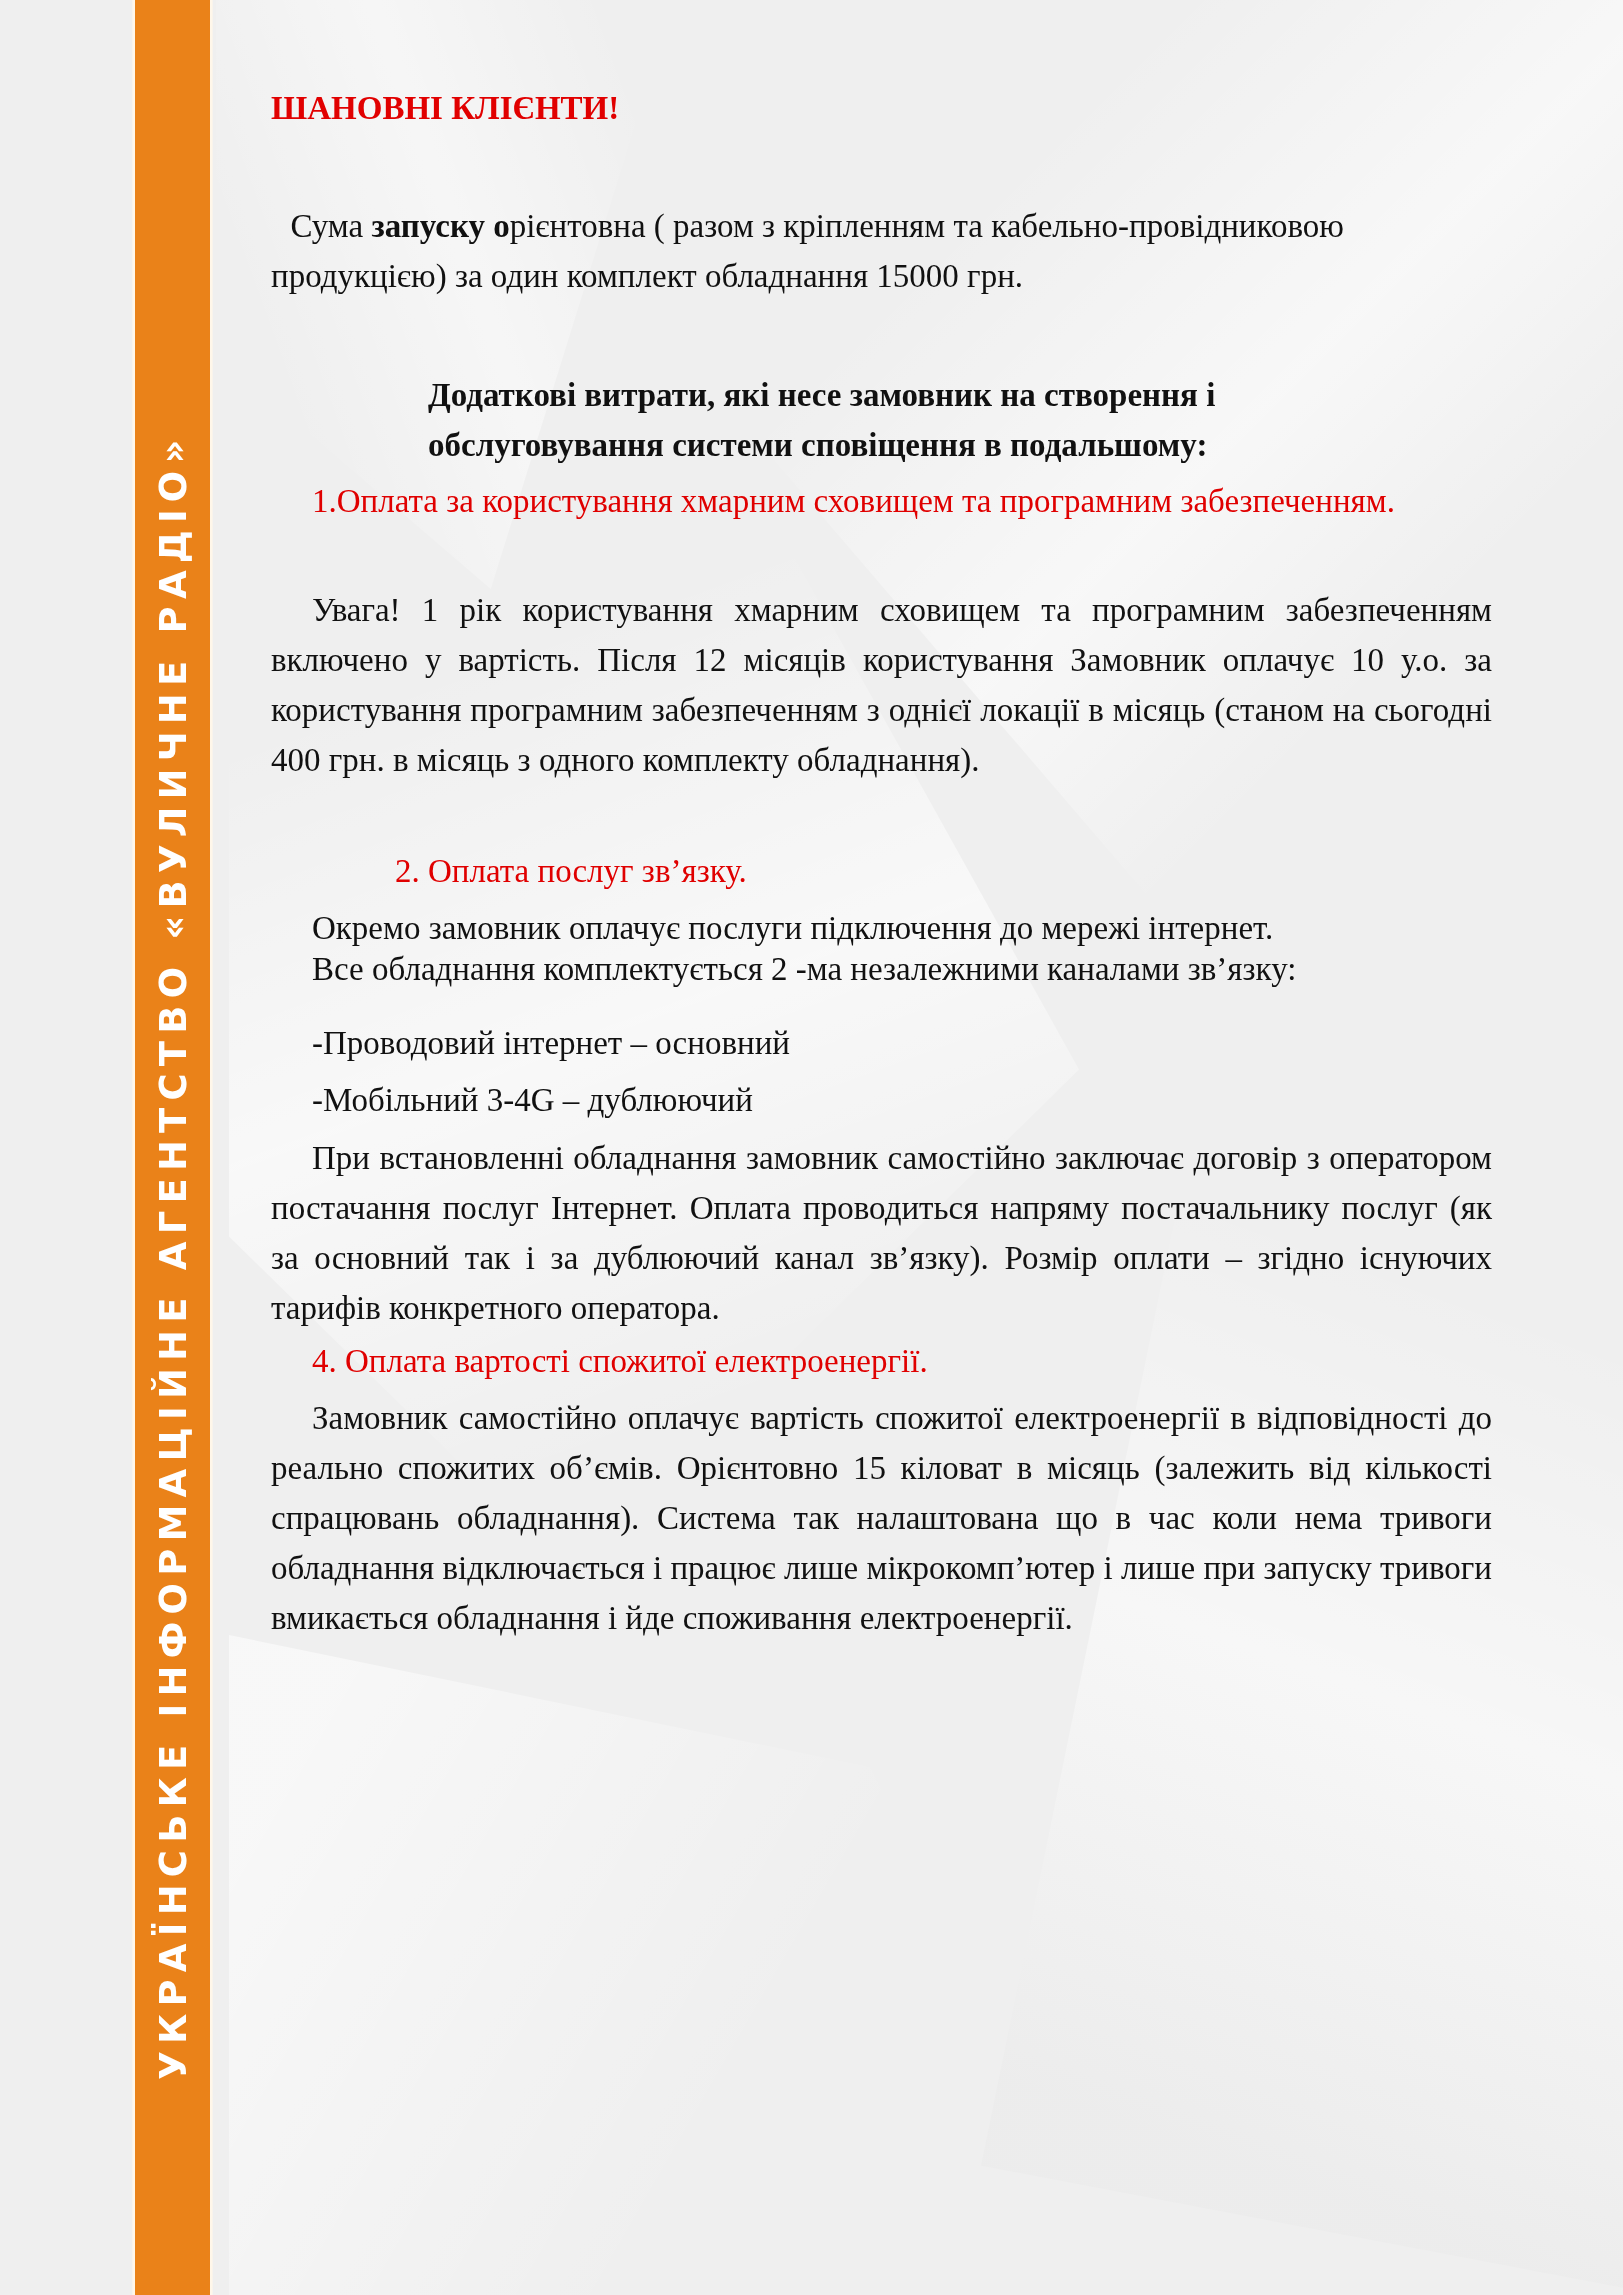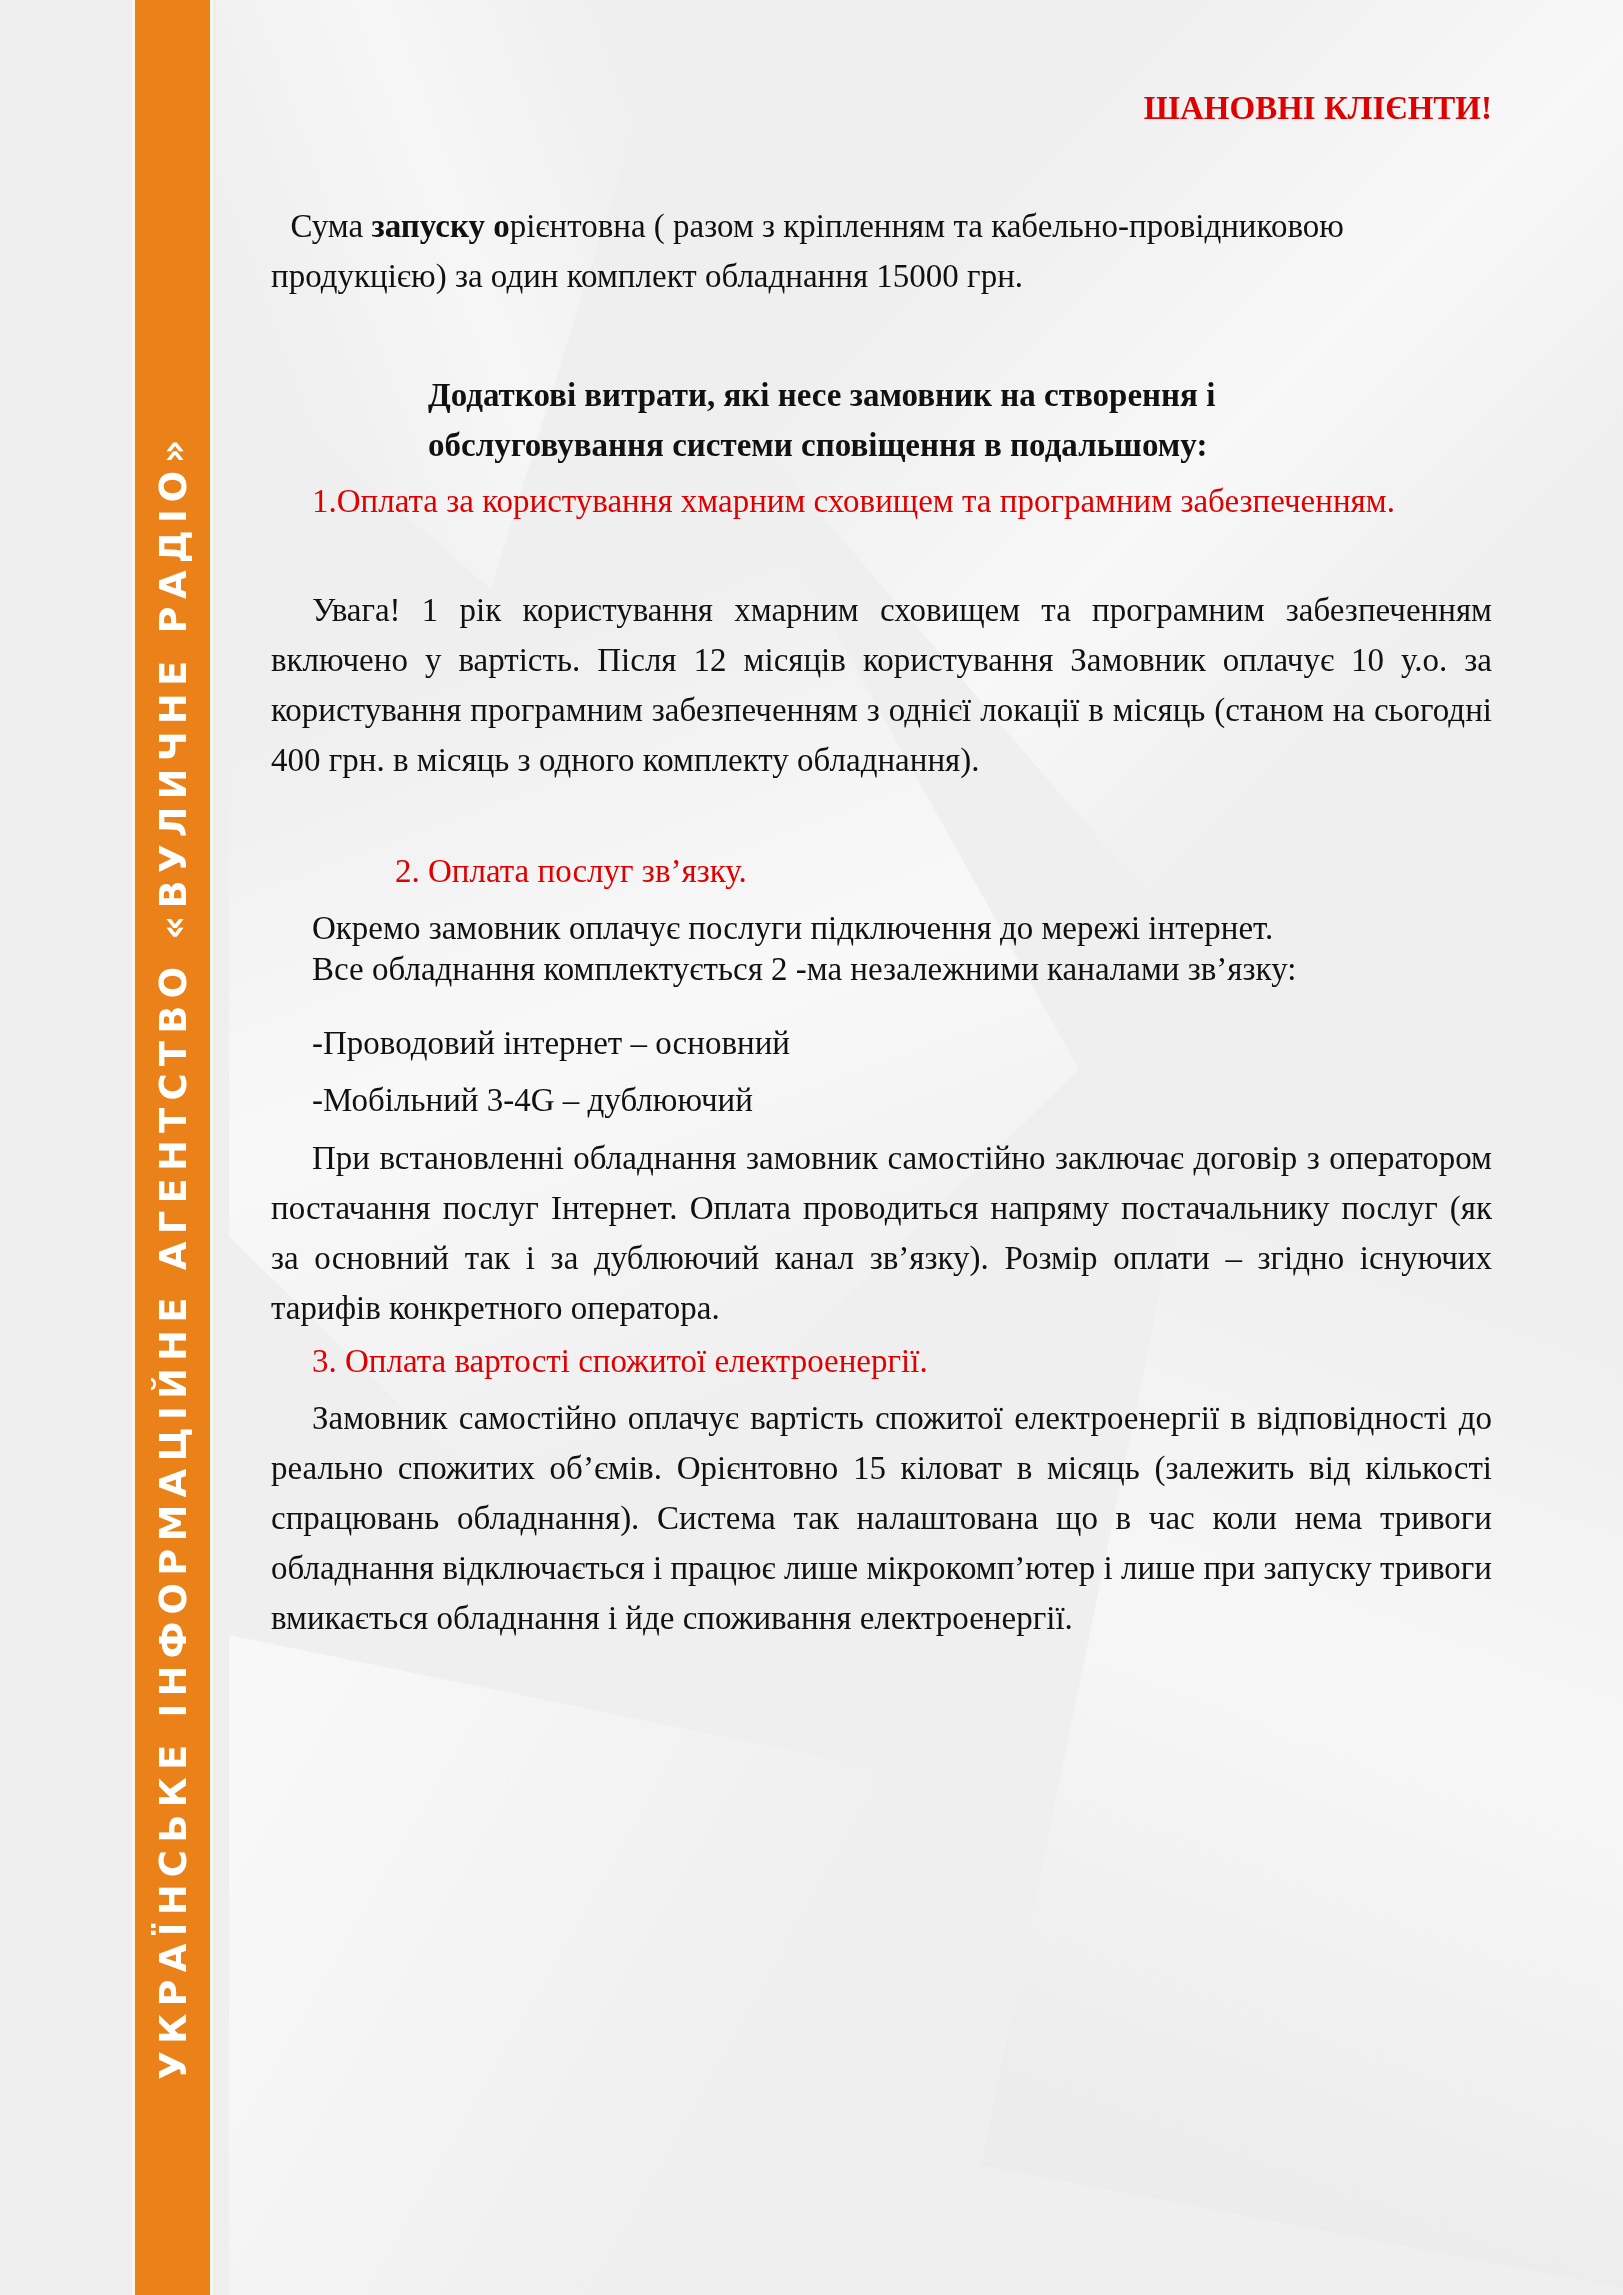--- a/index.html
+++ b/index.html
@@ -67,21 +67,21 @@
     .content {
       position: absolute;
       left: 271px;
       top: 0;
       width: 1221px;
     }
     .title {
       position: absolute;
       left: 0; width: 1221px;
       top: 89px;
-      text-align: right;
+      text-align: left;
       color: #e10000;
       font-weight: bold;
       font-size: 33px;
       line-height: 39px;
       margin: 0;
     }
     .p {
       position: absolute;
       left: 0;
       width: 1221px;
@@ -137,17 +137,17 @@
   <p class="p red sec1-title indent-first">1.Оплата за користування хмарним сховищем та програмним забезпеченням.</p>
   <p class="p justify indent-first sec1-body">Увага! 1 рік користування хмарним сховищем та програмним забезпеченням включено у вартість. Після 12 місяців користування Замовник оплачує 10 у.о. за користування програмним забезпеченням з однієї локації в місяць (станом на сьогодні 400 грн. в місяць з одного комплекту обладнання).</p>
 
   <p class="p red sec2-title">2. Оплата послуг зв’язку.</p>
   <p class="p sec2-l1">Окремо замовник оплачує послуги підключення до мережі інтернет.</p>
   <p class="p sec2-l2">Все обладнання комплектується 2 -ма незалежними каналами зв’язку:</p>
   <p class="p sec2-l3">-Проводовий інтернет – основний</p>
   <p class="p sec2-l4">-Мобільний 3-4G – дублюючий</p>
   <p class="p justify indent-first sec2-body">При встановленні обладнання замовник самостійно заключає договір з оператором постачання послуг Інтернет. Оплата проводиться напряму постачальнику послуг (як за основний так і за дублюючий канал зв’язку). Розмір оплати – згідно існуючих тарифів конкретного оператора.</p>
 
-  <p class="p red sec3-title">3. Оплата вартості спожитої електроенергії.</p>
+  <p class="p red sec3-title">4. Оплата вартості спожитої електроенергії.</p>
   <p class="p justify indent-first sec3-body">Замовник самостійно оплачує вартість спожитої електроенергії в відповідності до реально спожитих об’ємів. Орієнтовно 15 кіловат в місяць (залежить від кількості спрацювань обладнання). Система так налаштована що в час коли нема тривоги обладнання відключається і працює лише мікрокомп’ютер і лише при запуску тривоги вмикається обладнання і йде споживання електроенергії.</p>
 
 </div>
 
 
 </body></html>

